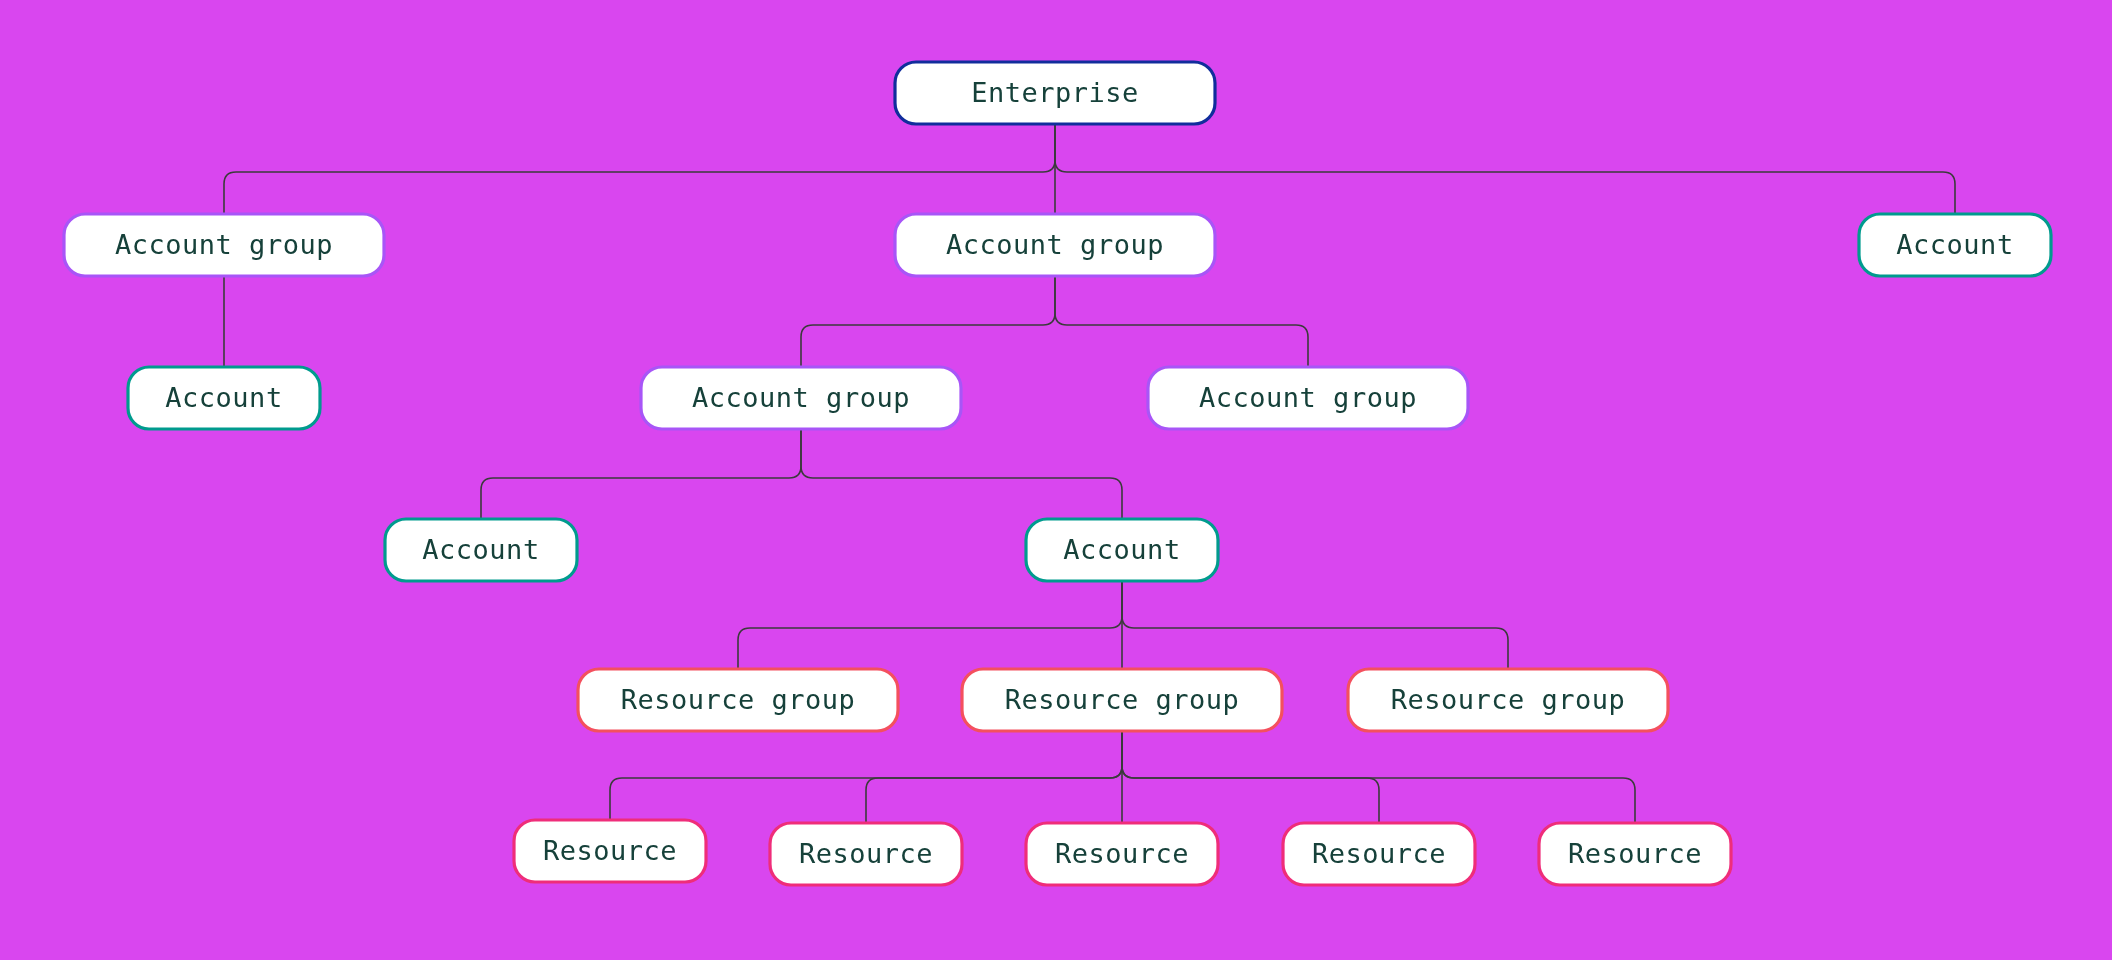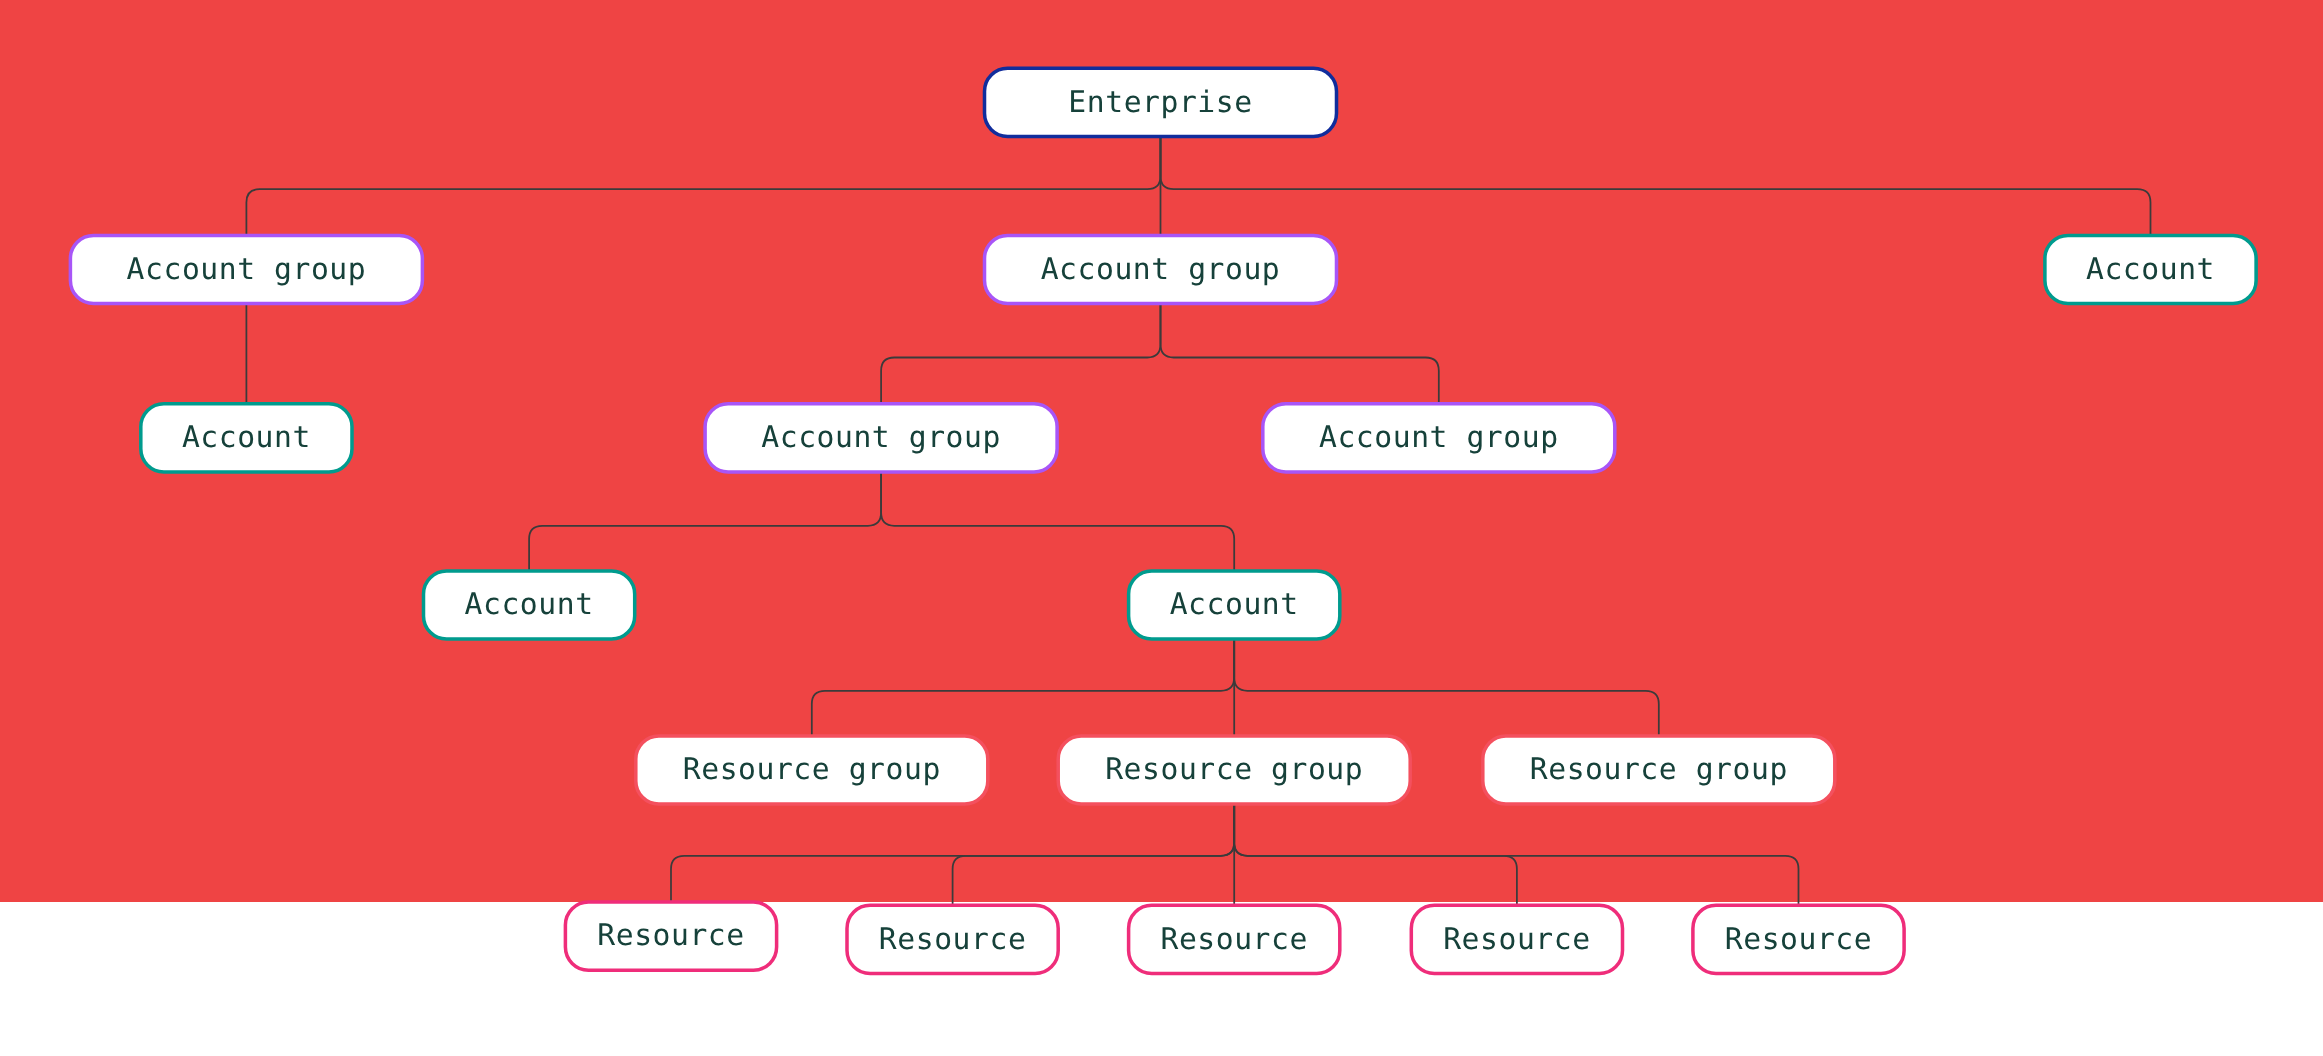--- a/index.html
+++ b/index.html
@@ -9,22 +9,22 @@
   }
   body {
     width: 2112px;
     height: 960px;
     overflow: hidden;
     font-family: "DejaVu Sans Mono", "Liberation Mono", monospace;
   }
   #diagram-root {
     position: relative;
     width: 2112px;
-    height: 820px;
-    background: #ef4444;
+    height: 960px;
+    background: #d946ef;
   }
   svg#tree-svg {
     position: absolute;
     left: 0;
     top: 0;
     width: 2112px;
     height: 960px;
     display: block;
   }
   .edge {

